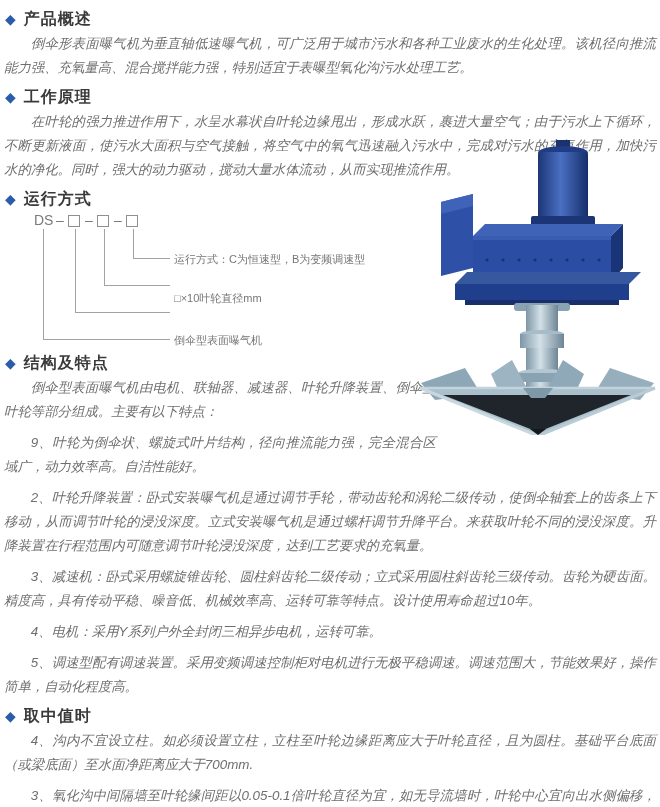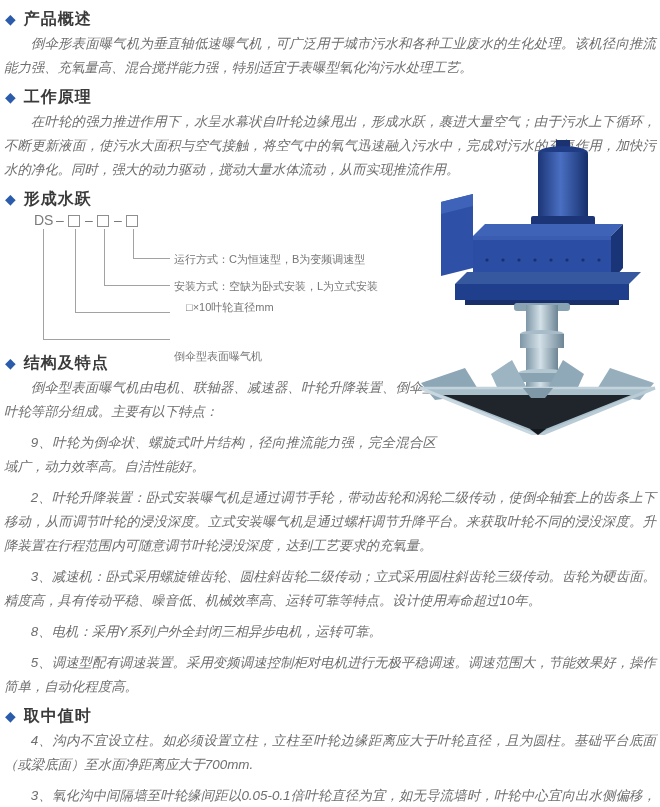--- a/index.html
+++ b/index.html
@@ -40,41 +40,40 @@
   <p class="body">倒伞形表面曝气机为垂直轴低速曝气机，可广泛用于城市污水和各种工业废水的生化处理。该机径向推流能力强、充氧量高、混合搅拌能力强，特别适宜于表曝型氧化沟污水处理工艺。</p>
 
   <h2 class="sec-head">
     <span class="diamond">◆</span>
     <span>工作原理</span>
   </h2>
   <p class="body">在叶轮的强力推进作用下，水呈水幕状自叶轮边缘甩出，形成水跃，裹进大量空气；由于污水上下循环，不断更新液面，使污水大面积与空气接触，将空气中的氧气迅速融入污水中，完成对污水的充氧作用，加快污水的净化。同时，强大的动力驱动，搅动大量水体流动，从而实现推流作用。</p>
 
   <h2 class="sec-head">
     <span class="diamond">◆</span>
-    <span>形成水跃</span>
+    <span>运行方式</span>
   </h2>
 
   <div class="model-diagram">
     <span class="code-piece" style="left:30px;text-align:center;">DS</span>
     <span class="code-piece" style="left:52px;">–</span>
     <span class="code-box" style="left:64px;"></span>
     <span class="code-piece" style="left:81px;">–</span>
     <span class="code-box" style="left:93px;"></span>
     <span class="code-piece" style="left:110px;">–</span>
     <span class="code-box" style="left:122px;"></span>
 
     <div class="connector" style="left:129px; top:17px; width:37px; height:30px;"></div>
     <div class="connector" style="left:100px; top:17px; width:66px; height:57px;"></div>
     <div class="connector" style="left:71px;  top:17px; width:95px; height:84px;"></div>
     <div class="connector" style="left:39px;  top:17px; width:127px; height:111px;"></div>
 
     <span class="model-label" style="top:39px;">运行方式：C为恒速型，B为变频调速型</span>
-    <span class="model-label" style="top:66px;">安装方式：空缺为卧式安装，L为立式安装</span>
-    <span class="model-label" style="top:87px;margin-left:12px;">□×10叶轮直径mm</span>
-    <span class="model-label" style="top:136px;">倒伞型表面曝气机</span>
+    <span class="model-label" style="top:78px;">□×10叶轮直径mm</span>
+    <span class="model-label" style="top:120px;">倒伞型表面曝气机</span>
   </div>
 
   <svg class="machine" viewBox="0 0 245 295" aria-hidden="true">
     <defs>
       <linearGradient id="motorG" x1="0" y1="0" x2="1" y2="0">
         <stop offset="0" stop-color="#1c3576"></stop>
           <stop offset="0.45" stop-color="#4a6fc2"></stop>
           <stop offset="1" stop-color="#162f6b"></stop>
       </linearGradient>
       <linearGradient id="shaftG" x1="0" y1="0" x2="1" y2="0">
@@ -142,21 +141,21 @@
   </svg>
 
   <h2 class="sec-head">
     <span class="diamond">◆</span>
     <span>结构及特点</span>
   </h2>
   <p class="body narrow">倒伞型表面曝气机由电机、联轴器、减速器、叶轮升降装置、倒伞型叶轮等部分组成。主要有以下特点：</p>
   <p class="body narrow">9、叶轮为倒伞状、螺旋式叶片结构，径向推流能力强，完全混合区域广，动力效率高。自洁性能好。</p>
   <p class="body">2、叶轮升降装置：卧式安装曝气机是通过调节手轮，带动齿轮和涡轮二级传动，使倒伞轴套上的齿条上下移动，从而调节叶轮的浸没深度。立式安装曝气机是通过螺杆调节升降平台。来获取叶轮不同的浸没深度。升降装置在行程范围内可随意调节叶轮浸没深度，达到工艺要求的充氧量。</p>
   <p class="body">3、减速机：卧式采用螺旋锥齿轮、圆柱斜齿轮二级传动；立式采用圆柱斜齿轮三级传动。齿轮为硬齿面。精度高，具有传动平稳、噪音低、机械效率高、运转可靠等特点。设计使用寿命超过10年。</p>
-  <p class="body">8、电机：采用Y系列户外全封闭三相异步电机，运转可靠。</p>
+  <p class="body">4、电机：采用Y系列户外全封闭三相异步电机，运转可靠。</p>
   <p class="body">5、调速型配有调速装置。采用变频调速控制柜对电机进行无极平稳调速。调速范围大，节能效果好，操作简单，自动化程度高。</p>
 
   <h2 class="sec-head">
     <span class="diamond">◆</span>
     <span>取中值时</span>
   </h2>
   <p class="body">4、沟内不宜设立柱。如必须设置立柱，立柱至叶轮边缘距离应大于叶轮直径，且为圆柱。基础平台底面（或梁底面）至水面净距离应大于700mm.</p>
   <p class="body">3、氧化沟中间隔墙至叶轮缘间距以0.05-0.1倍叶轮直径为宜，如无导流墙时，叶轮中心宜向出水侧偏移，偏距约为0.1倍叶轮直径，以利于水的流动。</p>
 
 </div>

